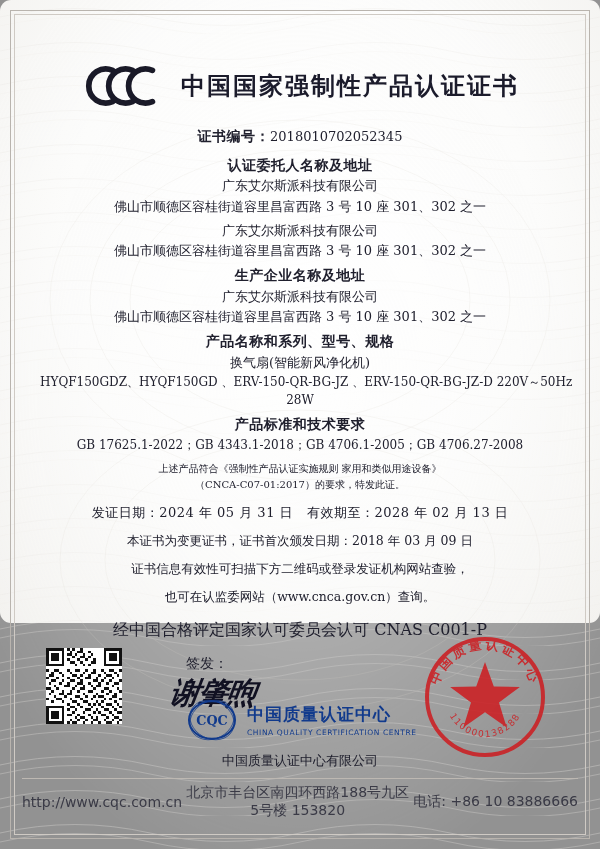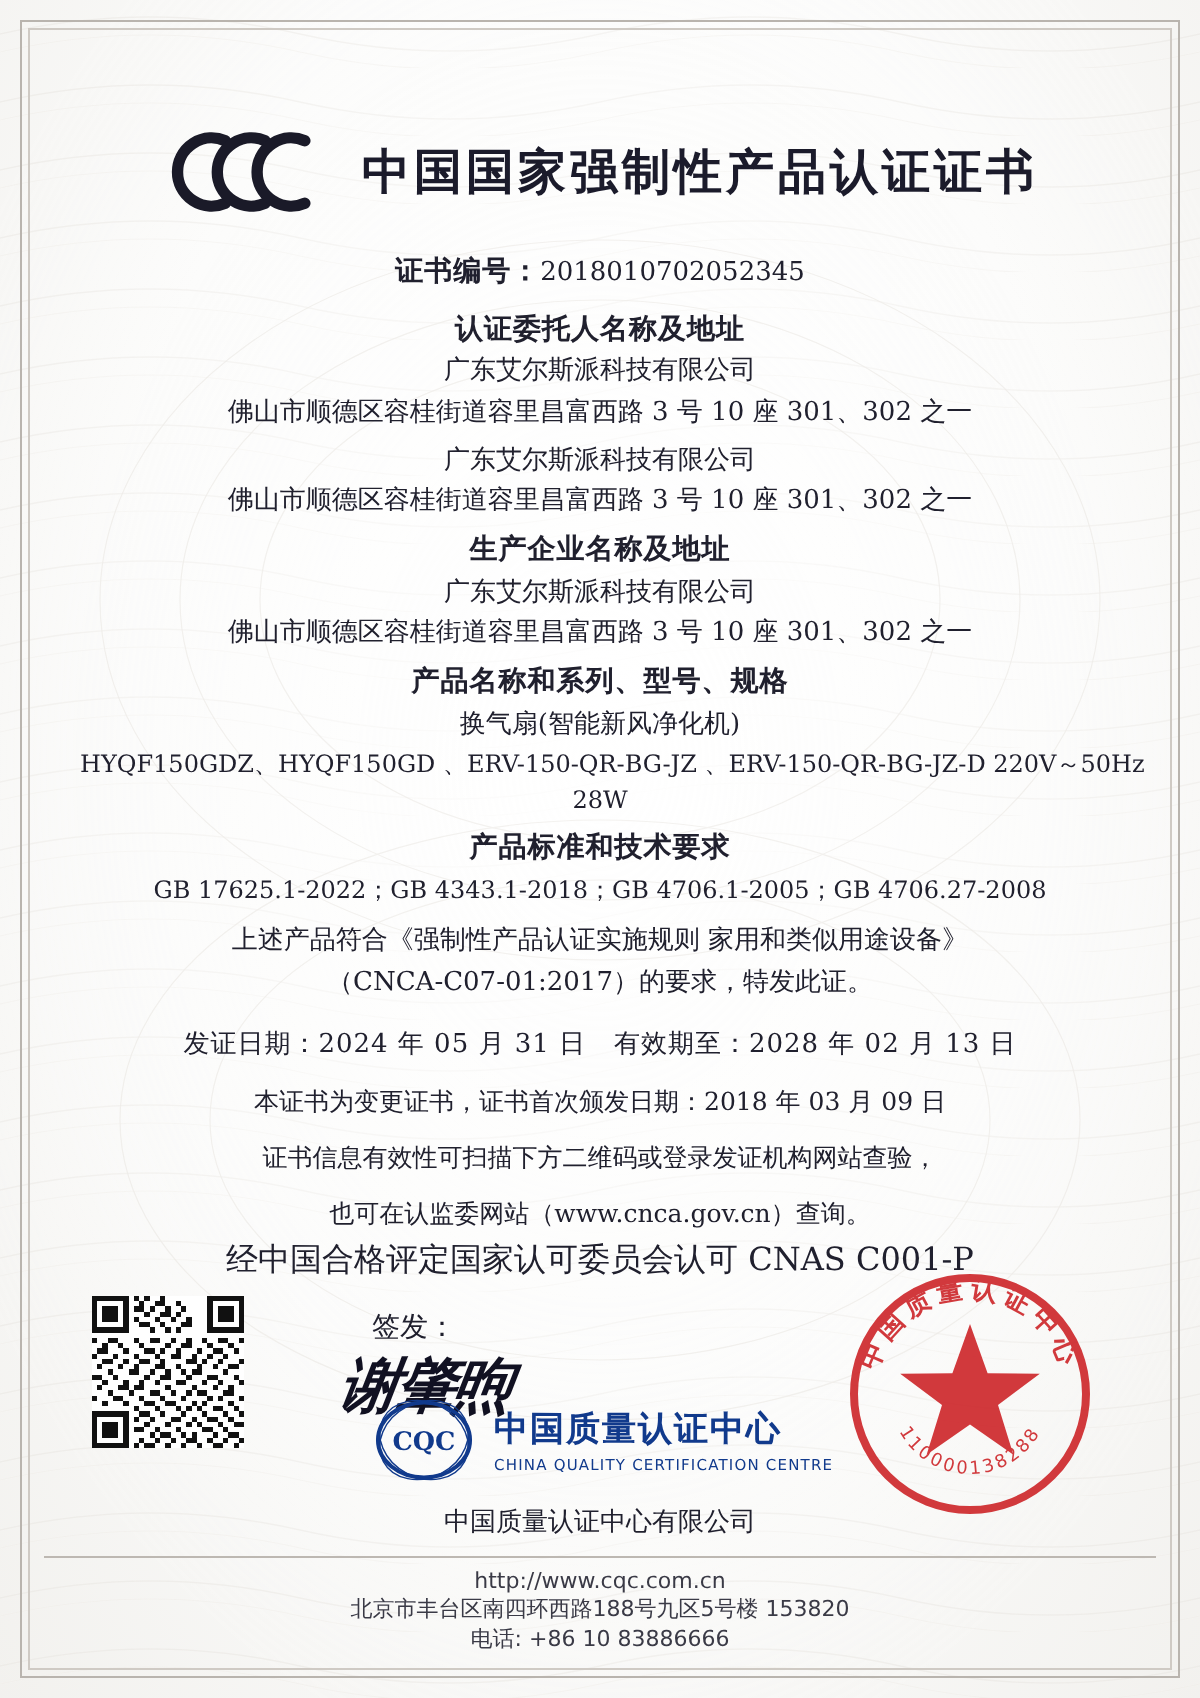--- a/index.html
+++ b/index.html
@@ -9,24 +9,25 @@
   }
   body {
     width: 600px;
     height: 849px;
     overflow: hidden;
     font-family: "DejaVu Sans", "Liberation Sans", sans-serif;
   }
   .page {
     position: relative;
     width: 600px;
-    height: 849px;
+    height: 623px;
     background:
       radial-gradient(ellipse at 50% 40%, #ffffff 0%, #fbfbfa 55%, #f2f1ee 100%);
     box-sizing: border-box;
+    border-radius: 11px;
   }
   
   .guilloche {
     position: absolute;
     left: 0; top: 0; right: 0; bottom: 0;
     opacity: 0.5;
     pointer-events: none;
   }
   .border-outer {
     position: absolute;
@@ -92,21 +93,21 @@
   .val {
     font-size: 13px;
   }
   .val-sm {
     font-size: 12px;
   }
   .gap-sm { height: 4px; }
   .gap { height: 7px; }
 
   .note {
-    font-size: 13px;
+    font-size: 10px;
     line-height: 1.6;
   }
   .dates {
     font-size: 13px;
     letter-spacing: 0.5px;
     margin-top: 9px;
     line-height: 1.7;
   }
   .fine {
     font-size: 12.5px;
@@ -211,23 +212,22 @@
     position: absolute;
     left: 22px;
     top: 778px;
     width: 556px;
     border-top: 1px solid #bdb8b2;
     padding-top: 5px;
     display: flex;
     justify-content: space-between;
     align-items: center;
     font-family: "DejaVu Sans", "Liberation Sans", sans-serif;
-    font-size: 11px;
+    font-size: 14px;
     color: #3a3a46;
-    flex-direction: column;
   }
   .footer .mid { flex: 1; text-align: center; }
   .footer .right { text-align: right; white-space: nowrap; }
   .footer .left { white-space: nowrap; }
 </style>
 </head>
 <body>
 
 <div class="page">
 

